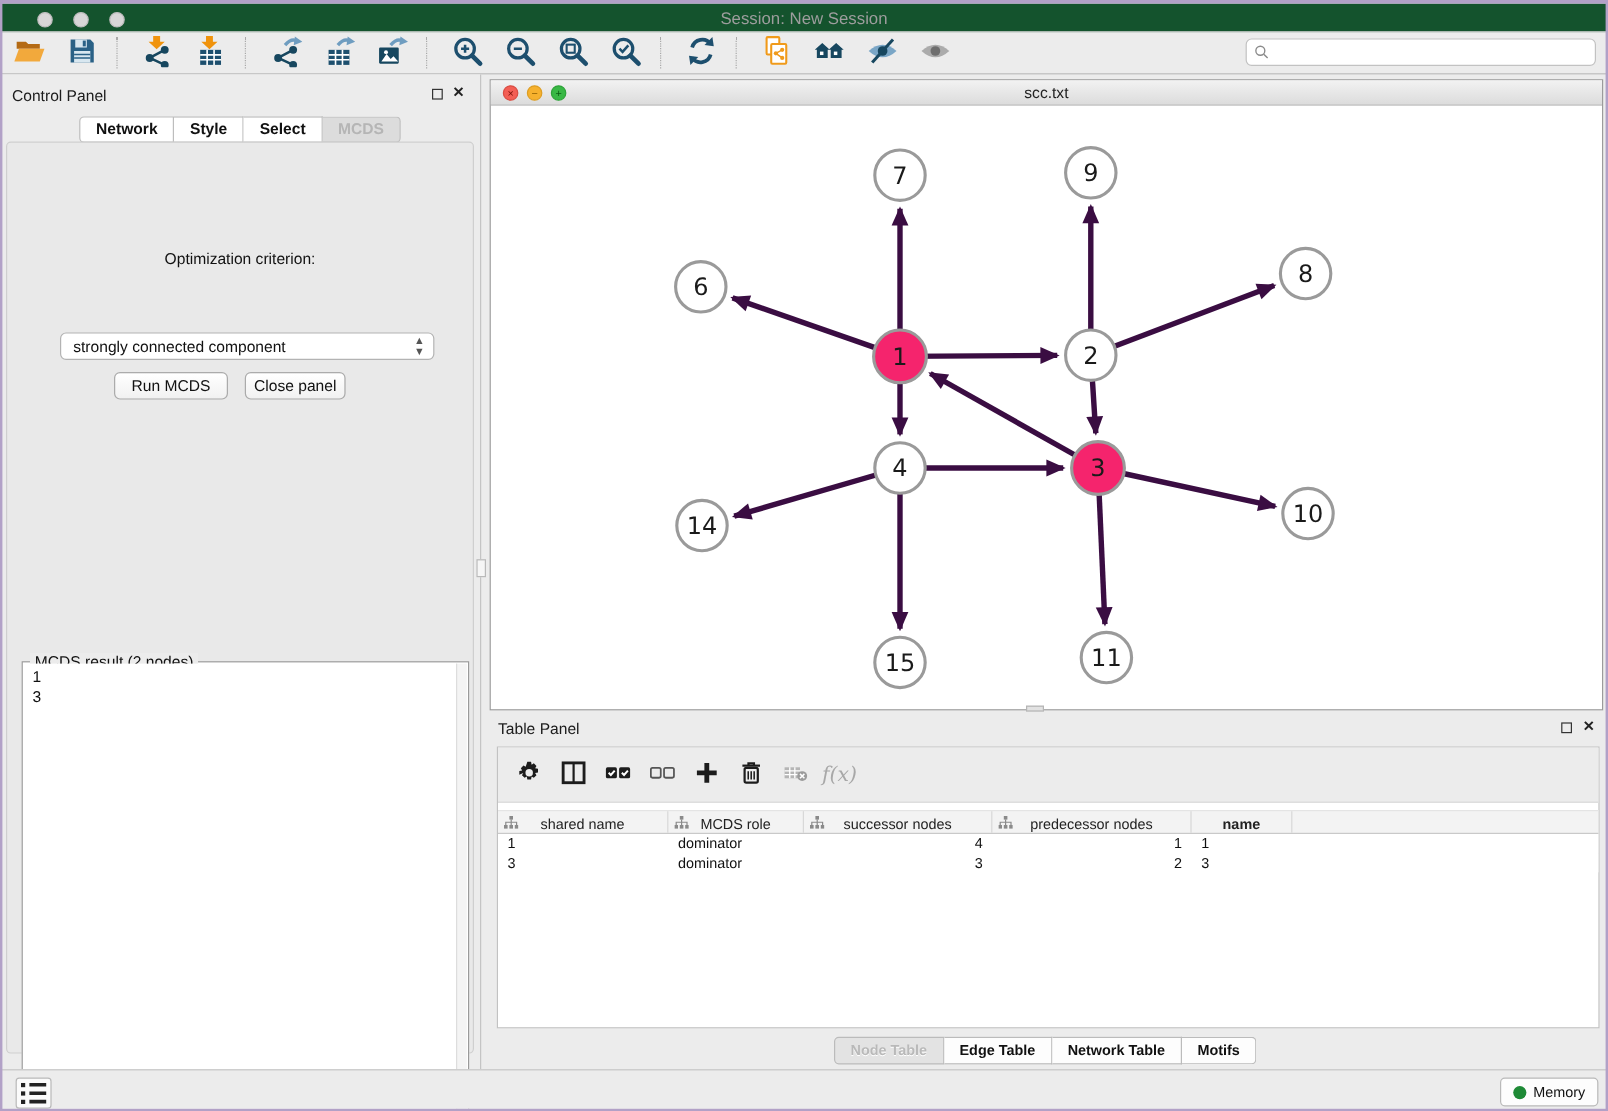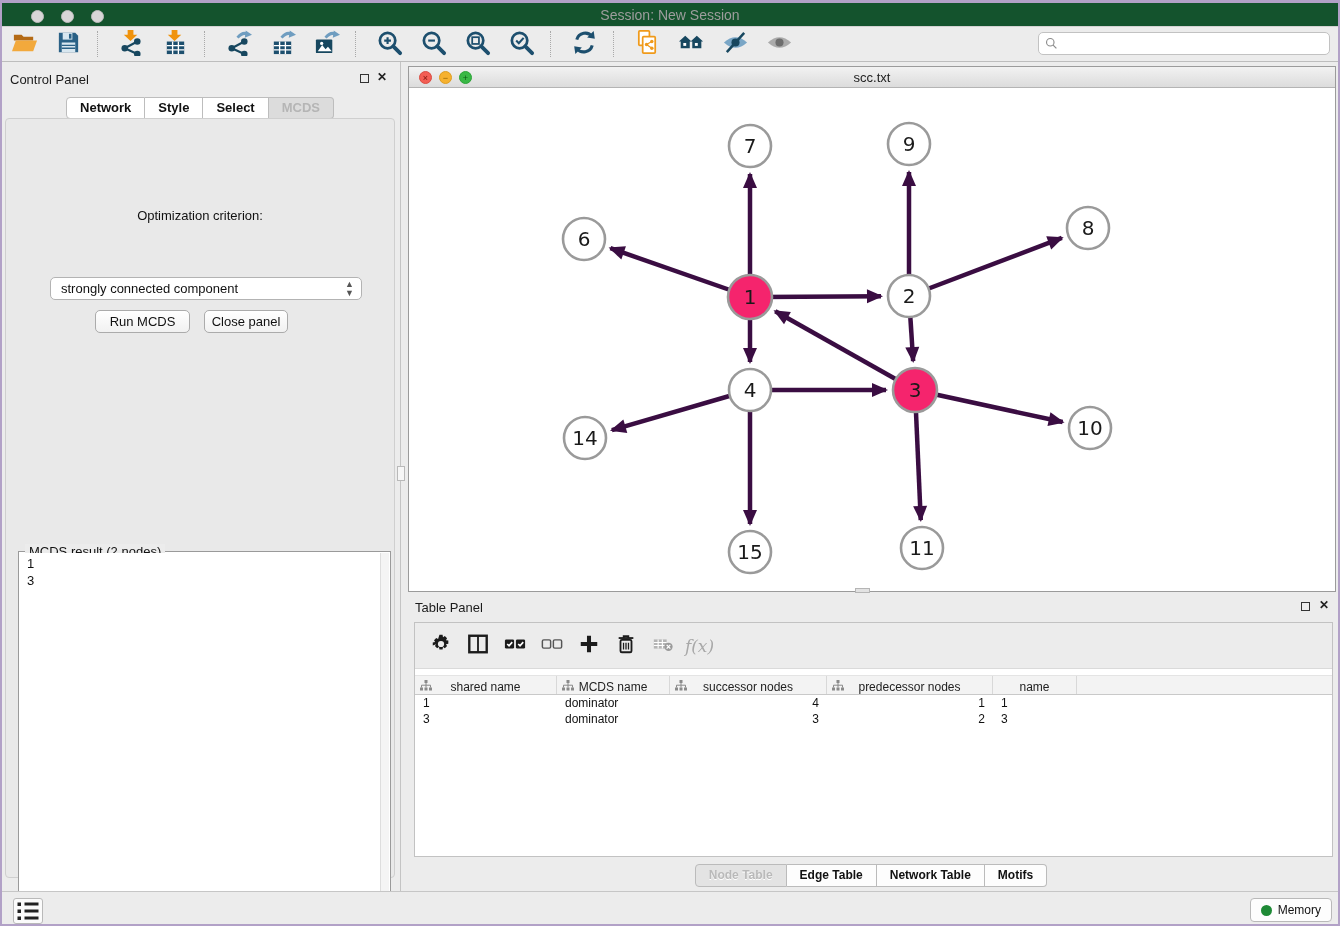--- a/index.html
+++ b/index.html
@@ -428,21 +428,21 @@
                 <svg class="tree-ic" width="12" height="12" viewBox="0 0 12 12">
                   <g fill="#8a8a8a">
                     <rect x="4.5" y="0" width="3" height="3"></rect>
                     <rect x="0" y="7.5" width="3" height="3"></rect>
                     <rect x="4.5" y="7.5" width="3" height="3"></rect>
                     <rect x="9" y="7.5" width="3" height="3"></rect>
                   </g>
                   <path d="M6 3v2.2M1.5 7.5V5.2h9v2.3M6 5.2v2.3" fill="none" stroke="#8a8a8a" stroke-width="1"></path>
                 </svg>
               </span>
-              <span>MCDS name</span>
+              <span>MCDS role</span>
             </div>
             <div class="tp-col" style="width: 157px;">
               <span>
                 <svg class="tree-ic" width="12" height="12" viewBox="0 0 12 12">
                   <g fill="#8a8a8a">
                     <rect x="4.5" y="0" width="3" height="3"></rect>
                     <rect x="0" y="7.5" width="3" height="3"></rect>
                     <rect x="4.5" y="7.5" width="3" height="3"></rect>
                     <rect x="9" y="7.5" width="3" height="3"></rect>
                   </g>
@@ -458,21 +458,21 @@
                     <rect x="4.5" y="0" width="3" height="3"></rect>
                     <rect x="0" y="7.5" width="3" height="3"></rect>
                     <rect x="4.5" y="7.5" width="3" height="3"></rect>
                     <rect x="9" y="7.5" width="3" height="3"></rect>
                   </g>
                   <path d="M6 3v2.2M1.5 7.5V5.2h9v2.3M6 5.2v2.3" fill="none" stroke="#8a8a8a" stroke-width="1"></path>
                 </svg>
               </span>
               <span>predecessor nodes</span>
             </div>
-            <div class="tp-col" style="width: 84px;">
+            <div class="tp-col" style="width: 84px; font-weight: bold;">
               <span>name</span>
             </div>
           </div>
         <div id="tp-rows">
             <div class="tp-row">
               <div class="tp-cell" style="width: 142px; text-align: left;">1</div>
               <div class="tp-cell" style="width: 113px; text-align: left;">dominator</div>
               <div class="tp-cell" style="width: 157px; text-align: right;">4</div>
               <div class="tp-cell" style="width: 166px; text-align: right;">1</div>
               <div class="tp-cell" style="width: 84px; text-align: left;">1</div>

